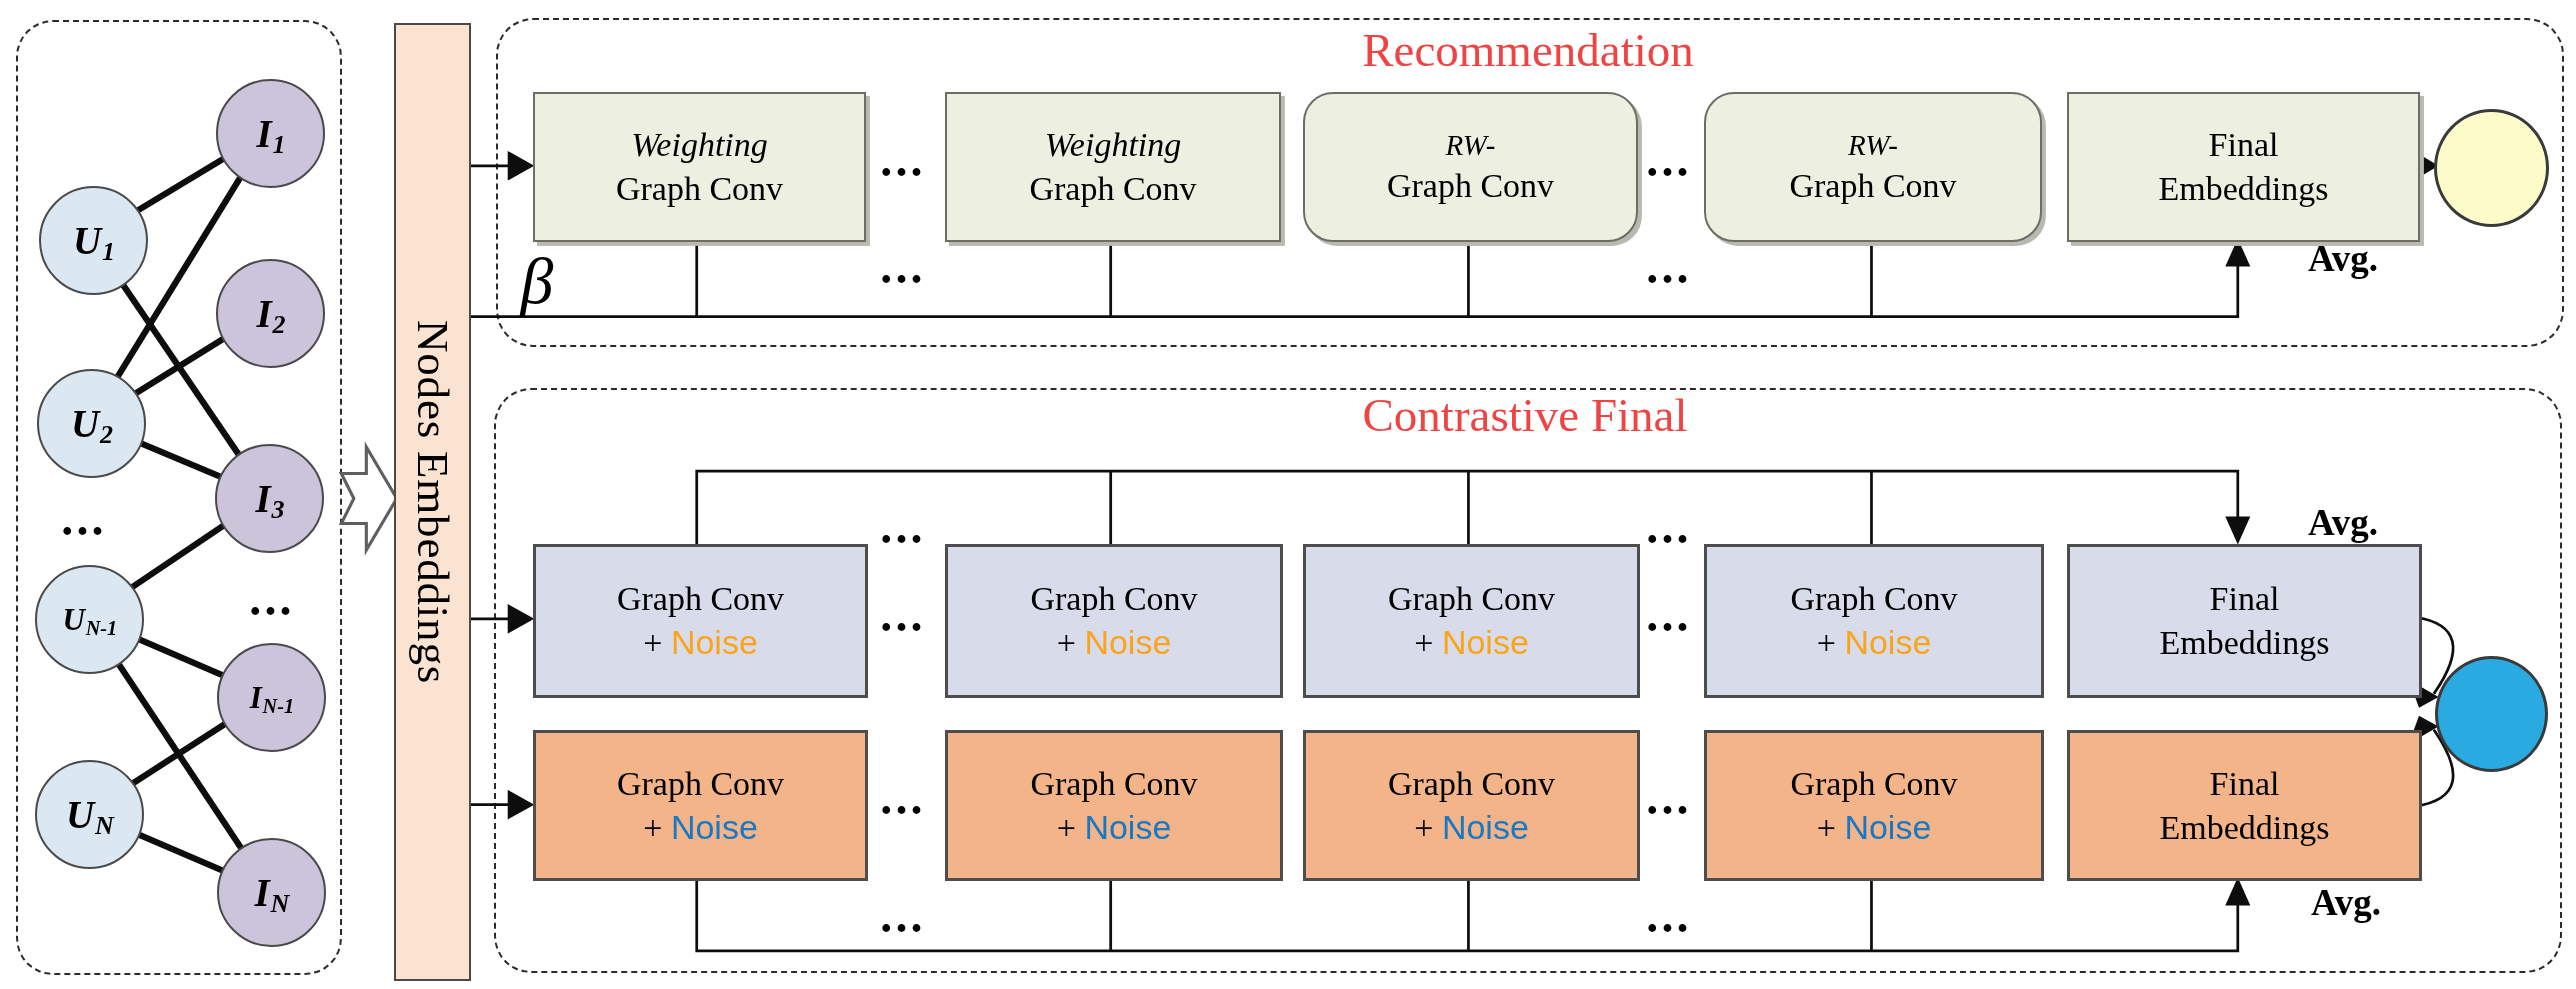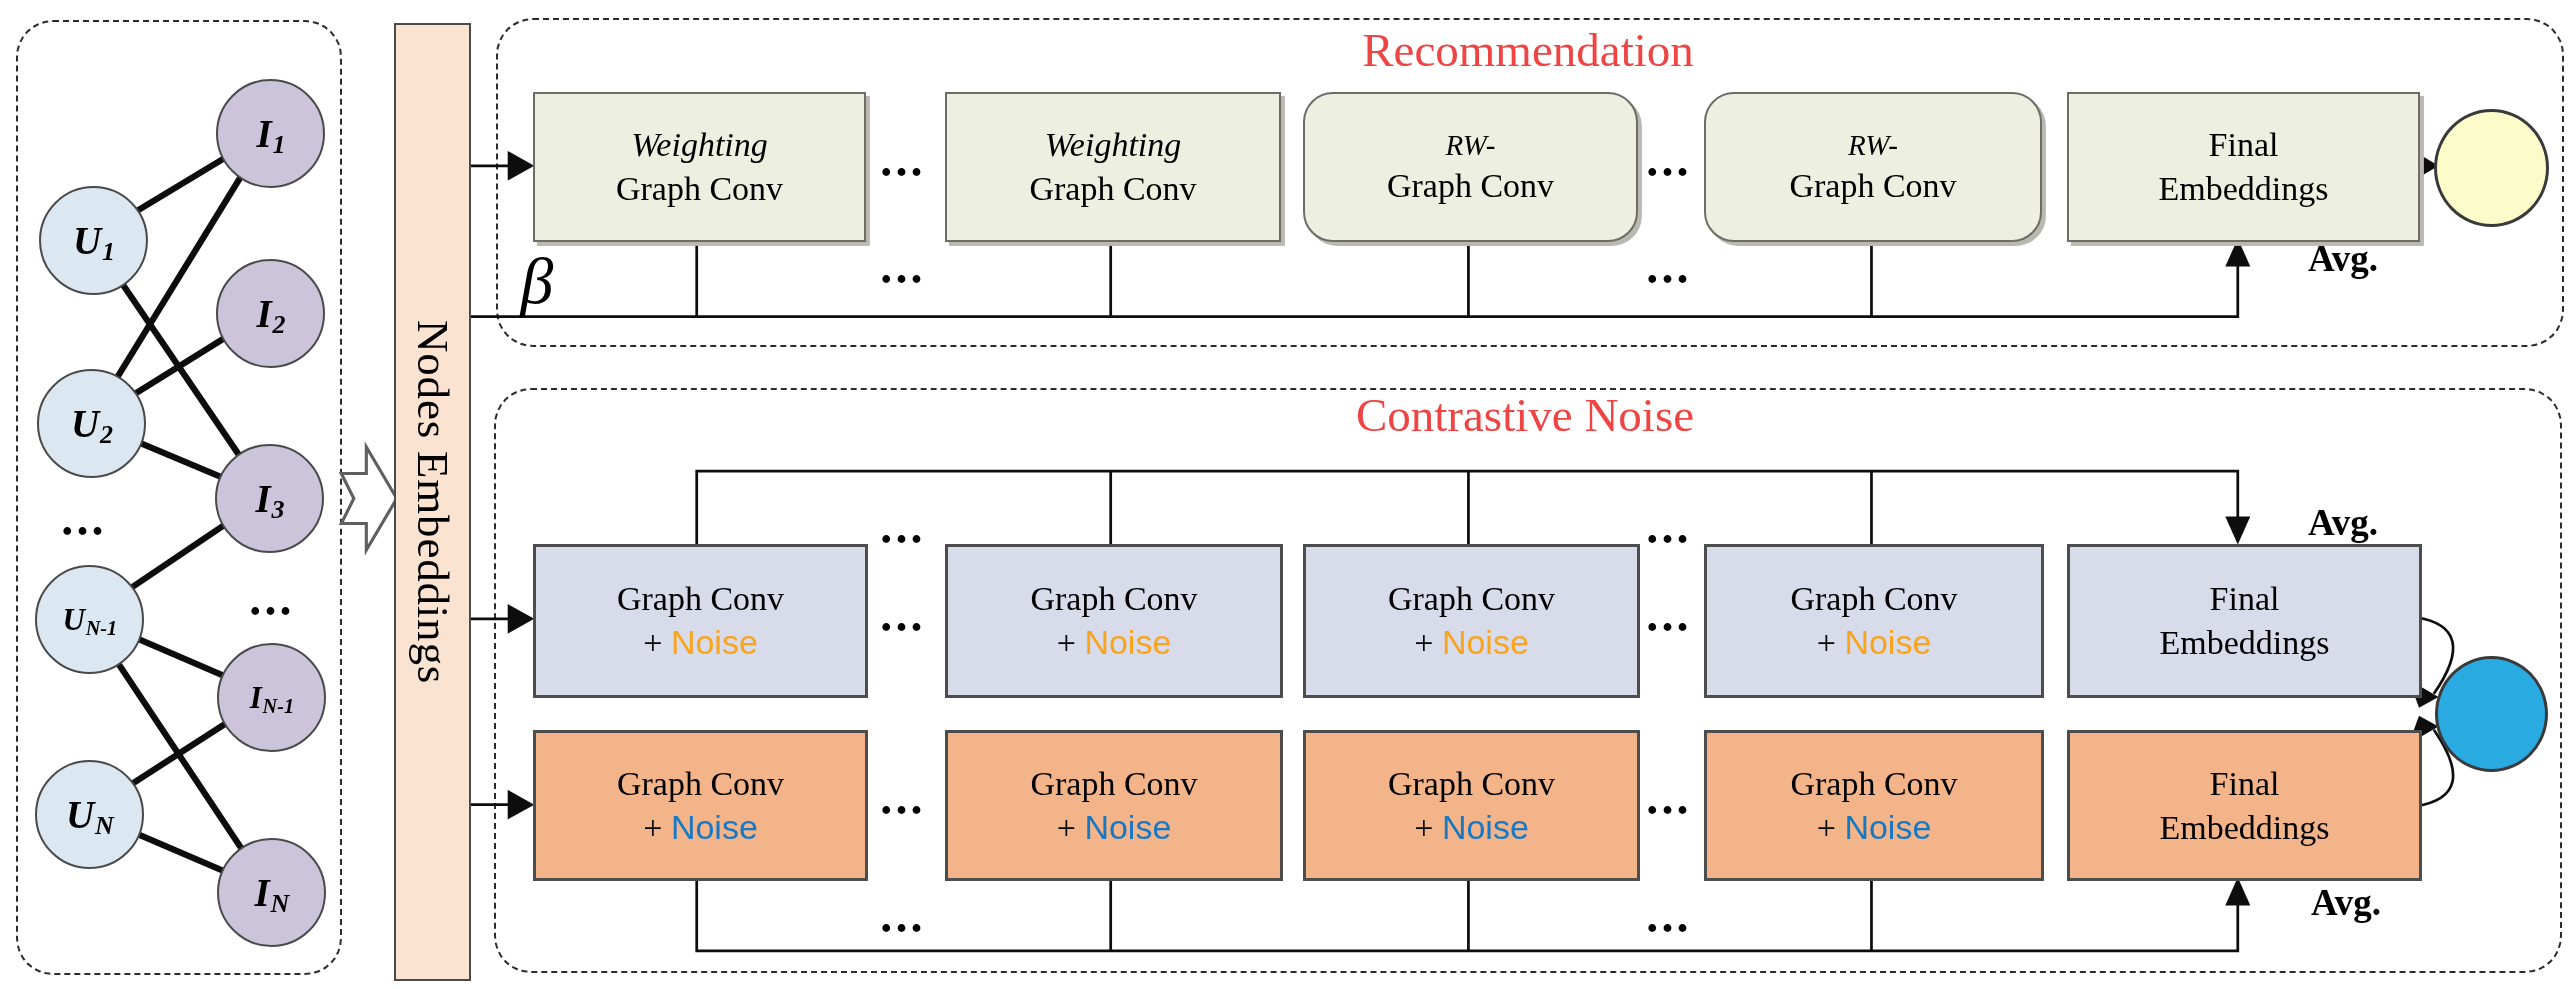--- a/index.html
+++ b/index.html
@@ -238,21 +238,21 @@
   <div class="dots" style="left:903px;top:170px;">...</div>
   <div class="dots" style="left:1669px;top:170px;">...</div>
   <div class="dots" style="left:903px;top:277px;">...</div>
   <div class="dots" style="left:1669px;top:277px;">...</div>
 
   <div class="beta" style="left:537px;top:281px;">β</div>
   <div class="avg" style="left:2343px;top:258px;">Avg.</div>
 
   <div class="out-circle yellow" style="left:2434px;top:109px;width:109px;height:112px;"></div>
 
-  <div class="section-title" style="left:1525px;top:388px;">Contrastive Noise</div>
+  <div class="section-title" style="left:1525px;top:388px;">Contrastive Final</div>
 
   <div class="pbox lav" style="left:533px;top:544px;width:329px;height:148px;">
     <div class="l1">Graph Conv</div>
     <div class="l2"><span>+ </span><span class="noise o">Noise</span></div>
   </div>
   <div class="pbox lav" style="left:945px;top:544px;width:332px;height:148px;">
     <div class="l1">Graph Conv</div>
     <div class="l2"><span>+ </span><span class="noise o">Noise</span></div>
   </div>
   <div class="pbox lav" style="left:1303px;top:544px;width:331px;height:148px;">

